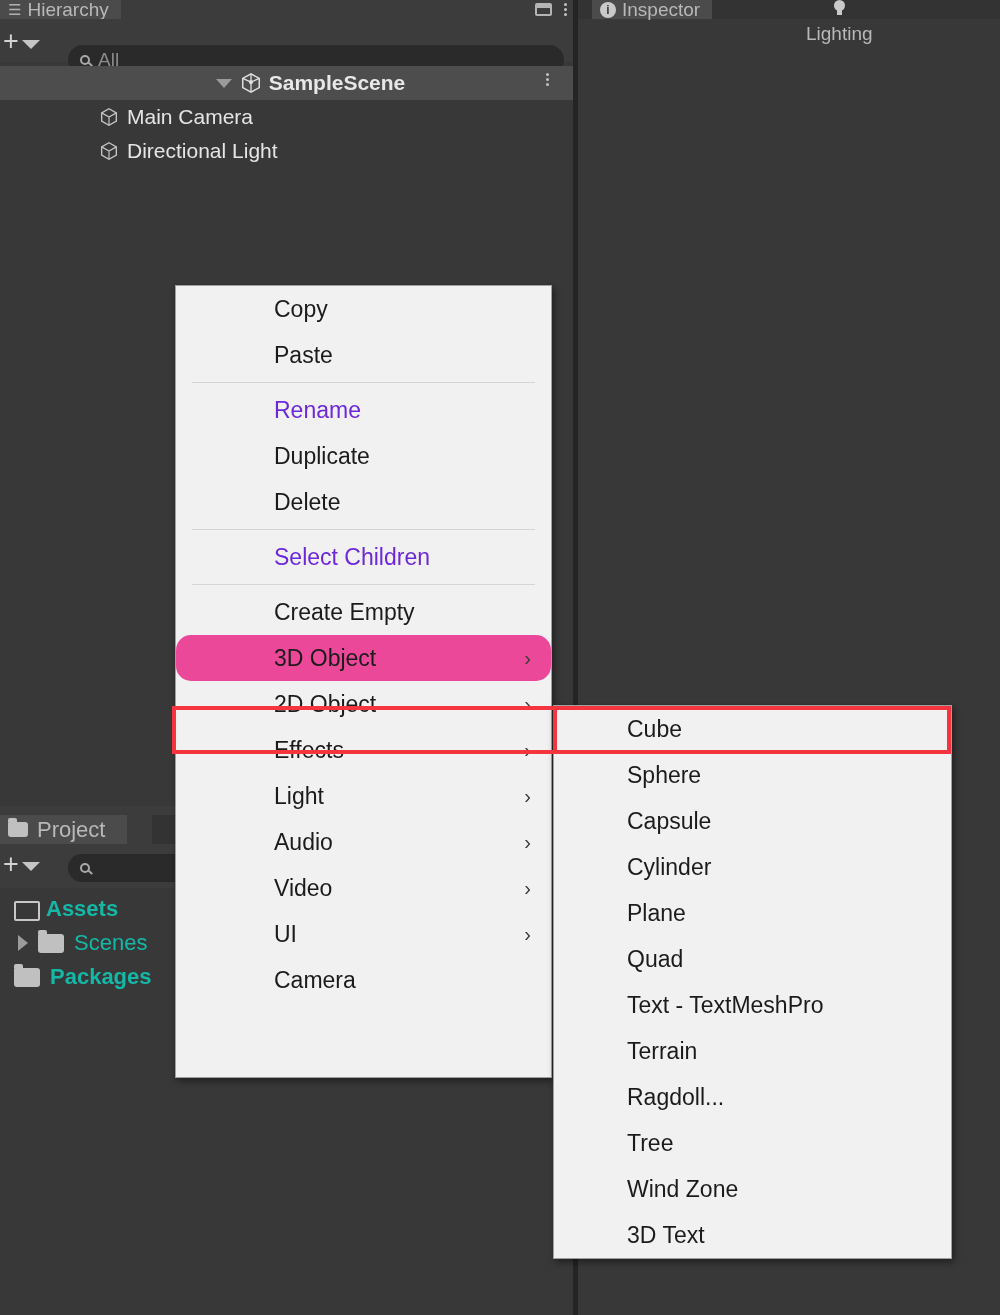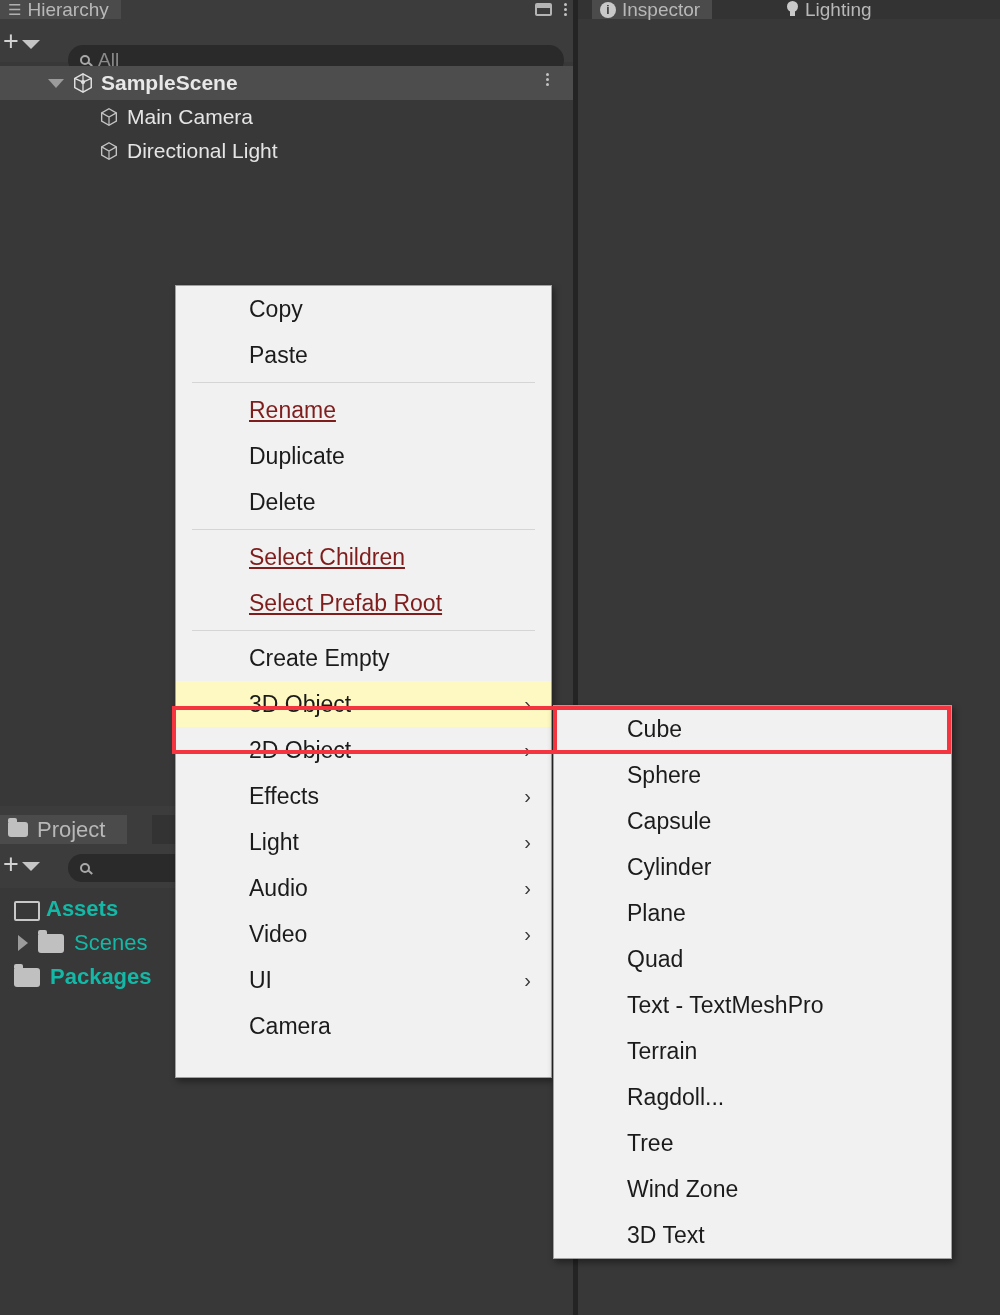--- a/index.html
+++ b/index.html
@@ -67,21 +67,21 @@
     position: relative; flex: none;
   }
   .mag::after {
     content: ""; position: absolute; right: -5px; bottom: -2px;
     width: 6px; height: 2px; background: #a8a8a8; transform: rotate(42deg);
   }
   .search-val { font-size: 19px; color: #8a8a8a; }
 
   .hier-tree { position: absolute; left: 0; top: 66px; width: 573px; }
   .row { position: relative; height: 34px; display: flex; align-items: center; }
-  .row.selected { background: #4d4d4d; }
+  .row.selected { background: #4d4d4d; justify-content: center; }
   .row-caret {
     width: 0; height: 0; border-left: 8px solid transparent;
     border-right: 8px solid transparent; border-top: 9px solid #9b9b9b;
     margin-left: 48px; flex: none;
   }
   .unity-icon { width: 22px; height: 22px; flex: none; margin-left: 8px; }
   .cube-icon { width: 22px; height: 22px; flex: none; margin-left: 8px; }
   .row-label { font-size: 21px; color: #e5e5e5; margin-left: 7px; white-space: nowrap; }
   .row.selected .row-label { color: #e8e8e8; font-weight: bold; }
   .row-kebab { position: absolute; right: 24px; top: 7px; }
@@ -162,24 +162,24 @@
   .ctxmenu {
     position: absolute; background: #f1f1f1;
     border: 1px solid #a0a0a0;
     box-shadow: 2px 3px 7px rgba(0,0,0,0.45);
   }
   #main-menu { left: 175px; top: 285px; width: 377px; height: 793px; }
   #sub-menu  { left: 553px; top: 705px; width: 399px; height: 554px; }
 
   .mi {
     position: relative; height: 46px; display: flex; align-items: center;
-    padding-left: 73px; font-size: 23px; color: #1b1b1b; white-space: nowrap;
-  }
-  .mi.disabled { color: #7f1d1d; text-decoration: underline; }
-  .mi.highlight { background: #fef9c3; }
+    padding-left: 98px; font-size: 23px; color: #1b1b1b; white-space: nowrap;
+  }
+  .mi.disabled { color: #6d28d9; }
+  .mi.highlight { background: #ec4899; border-radius: 15px; }
   .mi .arrow {
     position: absolute; right: 20px; top: 50%; transform: translateY(-50%);
     font-size: 20px; color: #3a3a3a; line-height: 1;
   }
   .sep { height: 1px; background: #d5d5d5; margin: 4px 16px; }
   #sub-menu .mi { padding-left: 73px; }
 
   
   .redbox {
     position: absolute; border: 4px solid #f4353f; pointer-events: none;
@@ -298,21 +298,21 @@
     </div>
   </div>
 
   <div class="vdivider"></div>
   <div class="insp-panel">
     <div class="insp-tabbar">
       <div class="tab active" style="left:14px;">
         <span class="info-ic">i</span>
         <span>Inspector</span>
       </div>
-      <div class="tab inactive" style="left:200px;">
+      <div class="tab inactive" style="left:220px;flex-direction:column;">
         <span class="lightbulb"></span>
         <span>Lighting</span>
       </div>
     </div>
   </div>
 
   <div class="ctxmenu" id="main-menu">
     <div class="mi">
         <span>Copy</span>
       </div>
@@ -326,23 +326,20 @@
     <div class="mi">
         <span>Duplicate</span>
       </div>
     <div class="mi">
         <span>Delete</span>
       </div>
     <div class="sep"></div>
     <div class="mi disabled">
         <span>Select Children</span>
       </div>
-    <div class="mi disabled">
-        <span>Select Prefab Root</span>
-      </div>
     <div class="sep"></div>
     <div class="mi">
         <span>Create Empty</span>
       </div>
     <div class="mi highlight">
       <span>3D Object</span>
       <span class="arrow">›</span>
     </div>
     <div class="mi">
       <span>2D Object</span>

